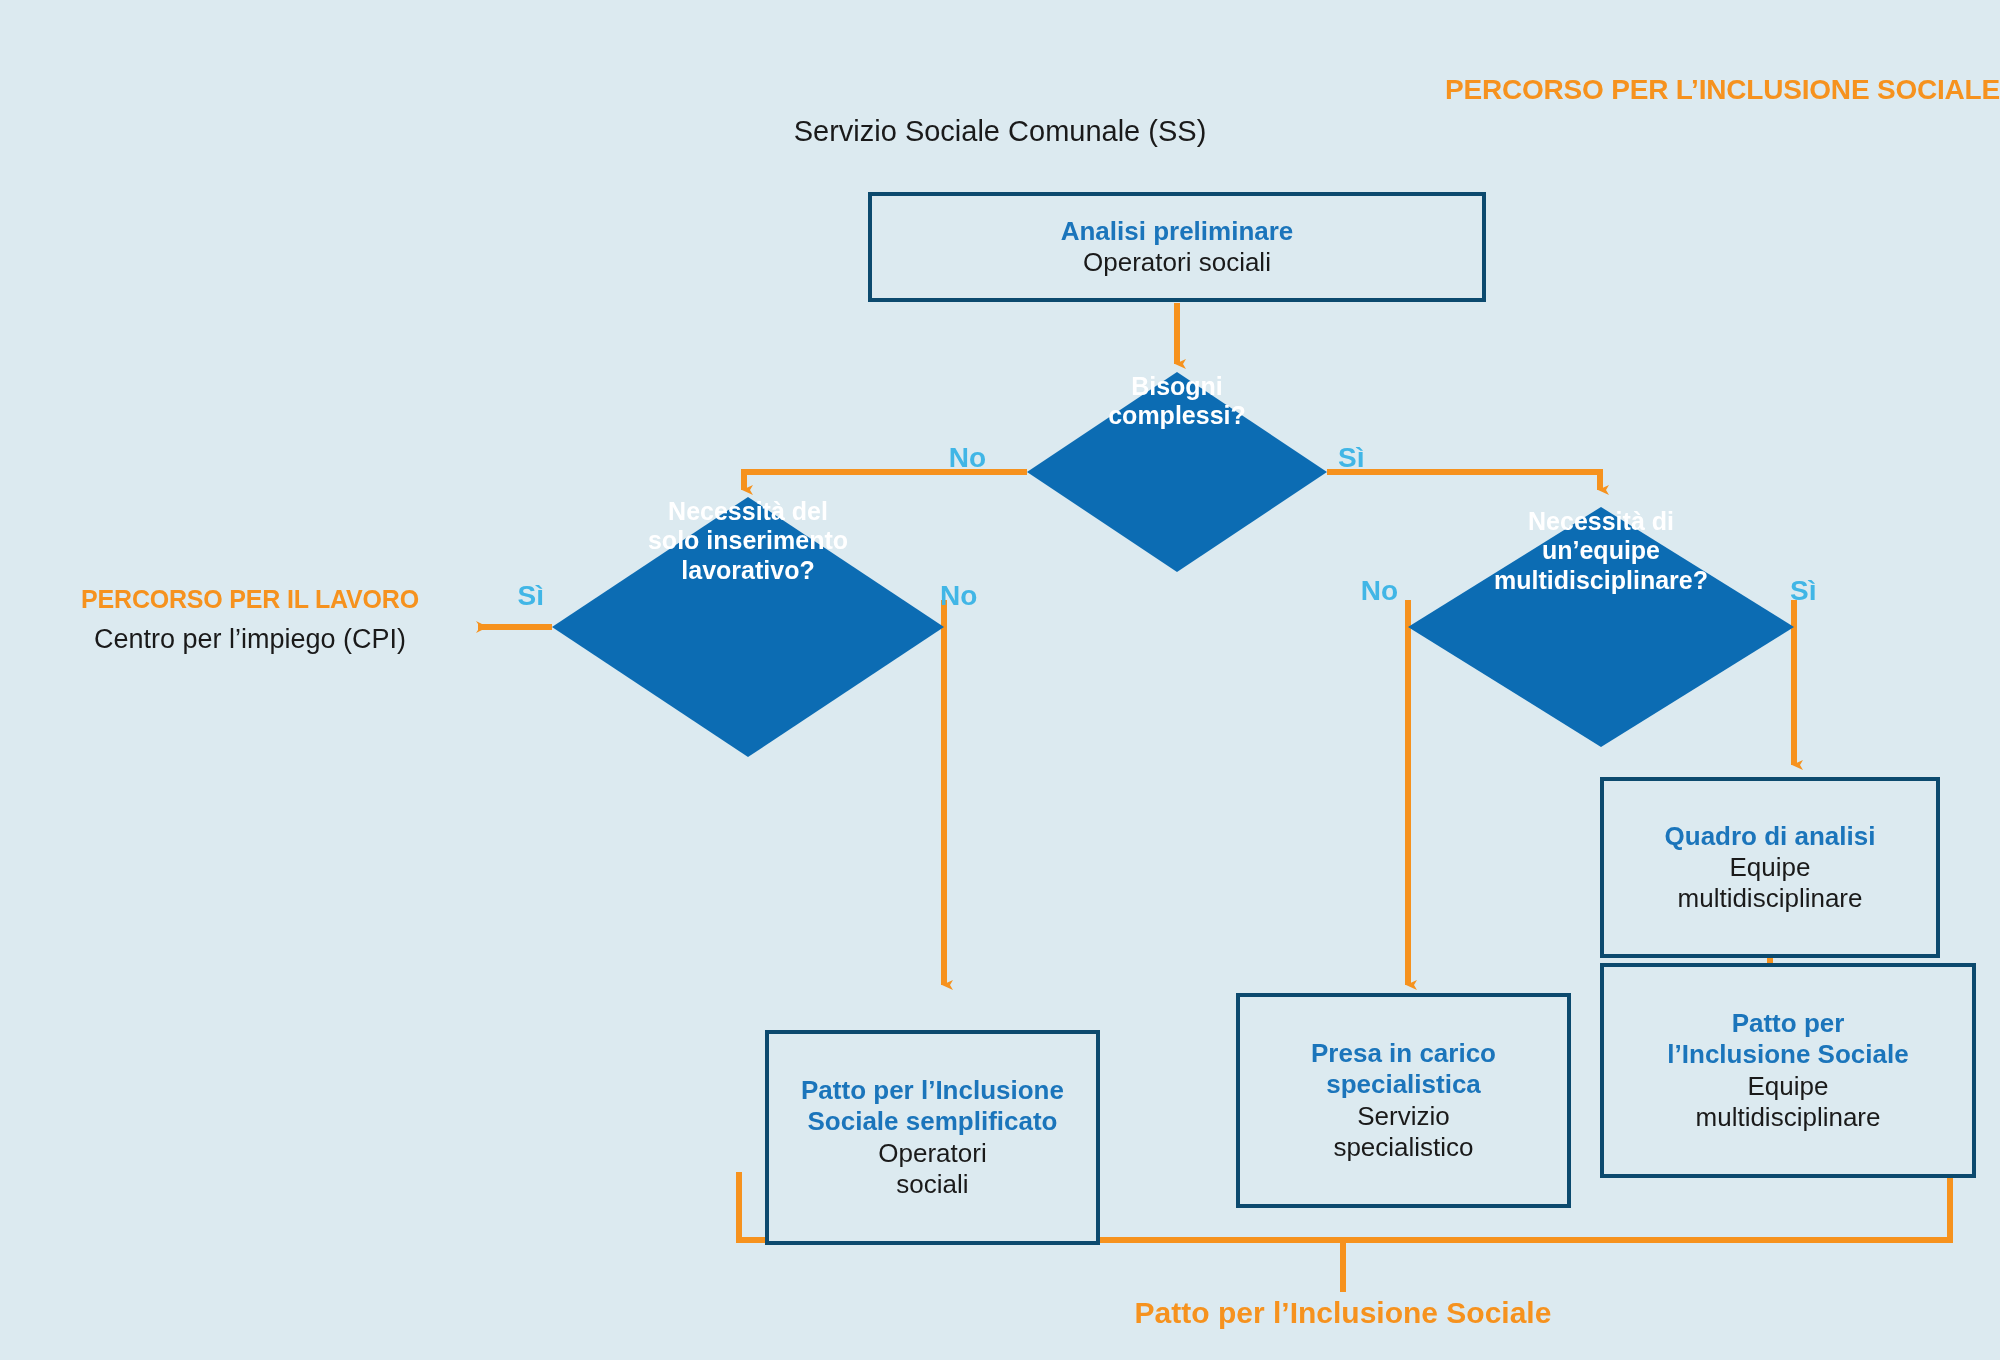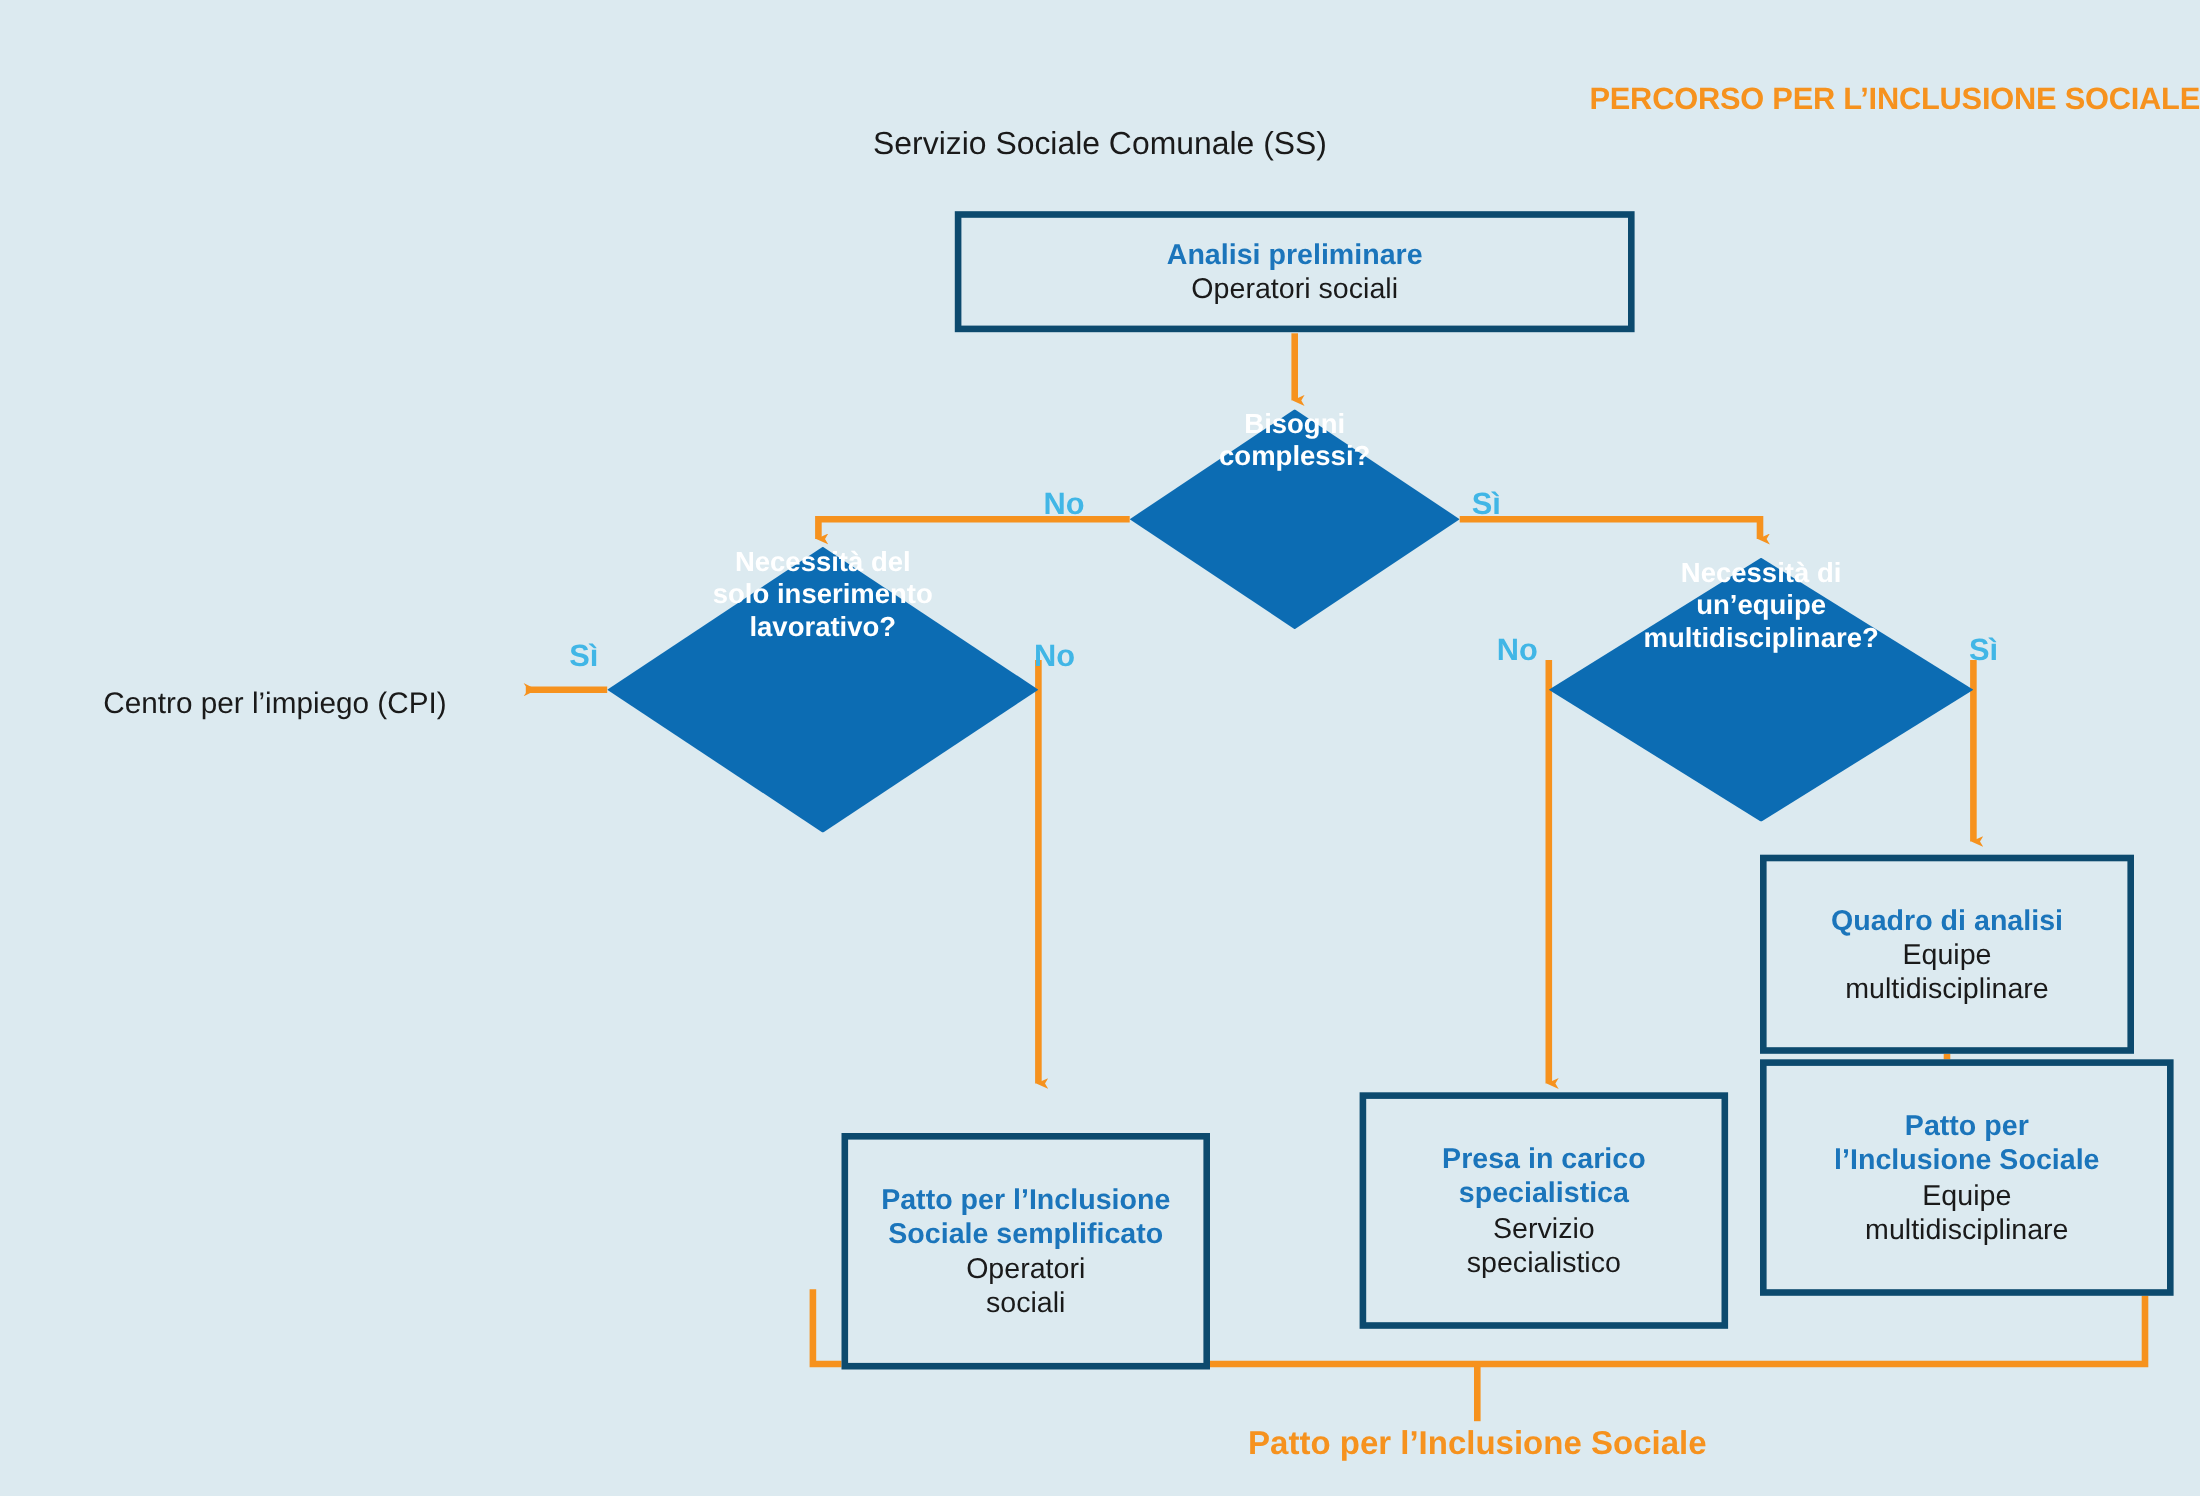--- a/index.html
+++ b/index.html
@@ -35,21 +35,21 @@
     white-space: nowrap;
   }
   .hdr-sub {
     color: #1a1a1a;
     white-space: nowrap;
   }
 
   
   .box {
     box-sizing: border-box;
-    border: 6px solid #0c4a6e;
+    border: 4px solid #0c4a6e;
     background: #dceaf0;
     display: flex;
     flex-direction: column;
     align-items: center;
     justify-content: center;
     text-align: center;
     line-height: 1.20;
   }
   .box .b-title {
     color: #1b75bb;
@@ -157,20 +157,21 @@
     
     <g>
       <polyline points="739,1172 739,1240 1950,1240 1950,1172" fill="none" stroke="#f6921e" stroke-width="6"></polyline>
       <line x1="1343" y1="1240" x2="1343" y2="1292" stroke="#f6921e" stroke-width="6"></line>
     </g>
   </svg>
 
   <div class="abs hdr-title" style="left:0; top:74px; width:2000px; text-align:right; font-size:28px;">PERCORSO PER L’INCLUSIONE SOCIALE</div>
   <div class="abs hdr-sub" style="left:0; top:115px; width:2000px; text-align:center; font-size:29px;">Servizio Sociale Comunale (SS)</div>
 
+  <div class="abs hdr-title" style="left:40px; top:585px; width:420px; text-align:center; font-size:25px;">PERCORSO PER IL LAVORO</div>
   <div class="abs hdr-sub" style="left:40px; top:624px; width:420px; text-align:center; font-size:27px;">Centro per l’impiego (CPI)</div>
 
   <div class="abs box" style="left:868px; top:192px; width:618px; height:110px; font-size:26px;">
     <div class="b-title">Analisi preliminare</div>
     <div class="b-sub">Operatori sociali</div>
   </div>
 
   <div class="diamond-wrap" style="left:1027px; top:372px; width:300px; height:200px;">
     <div class="diamond-shape"></div>
     <div class="diamond-label" style="font-size:25px;">Bisogni

